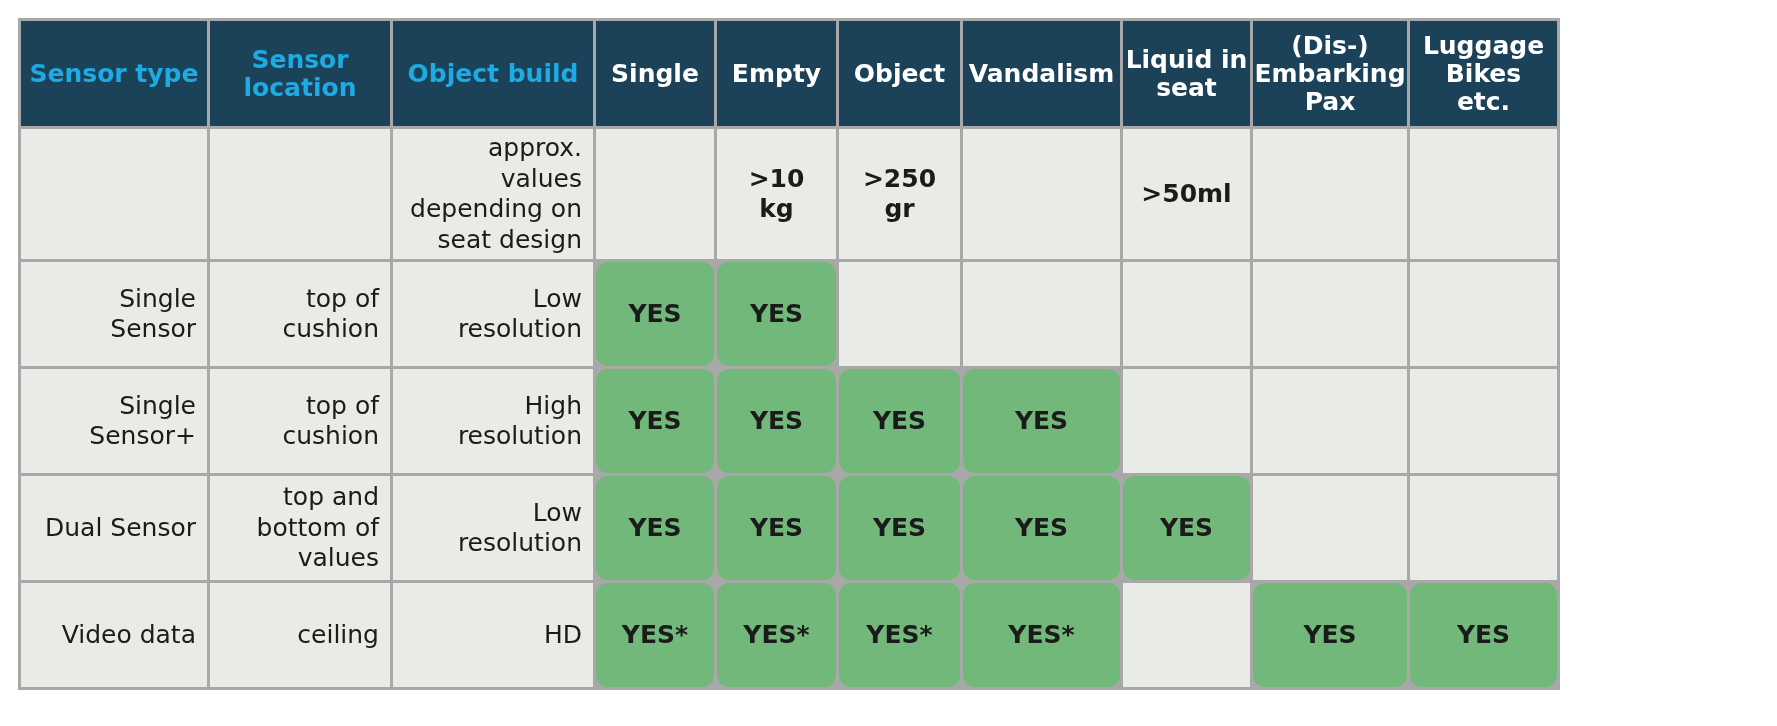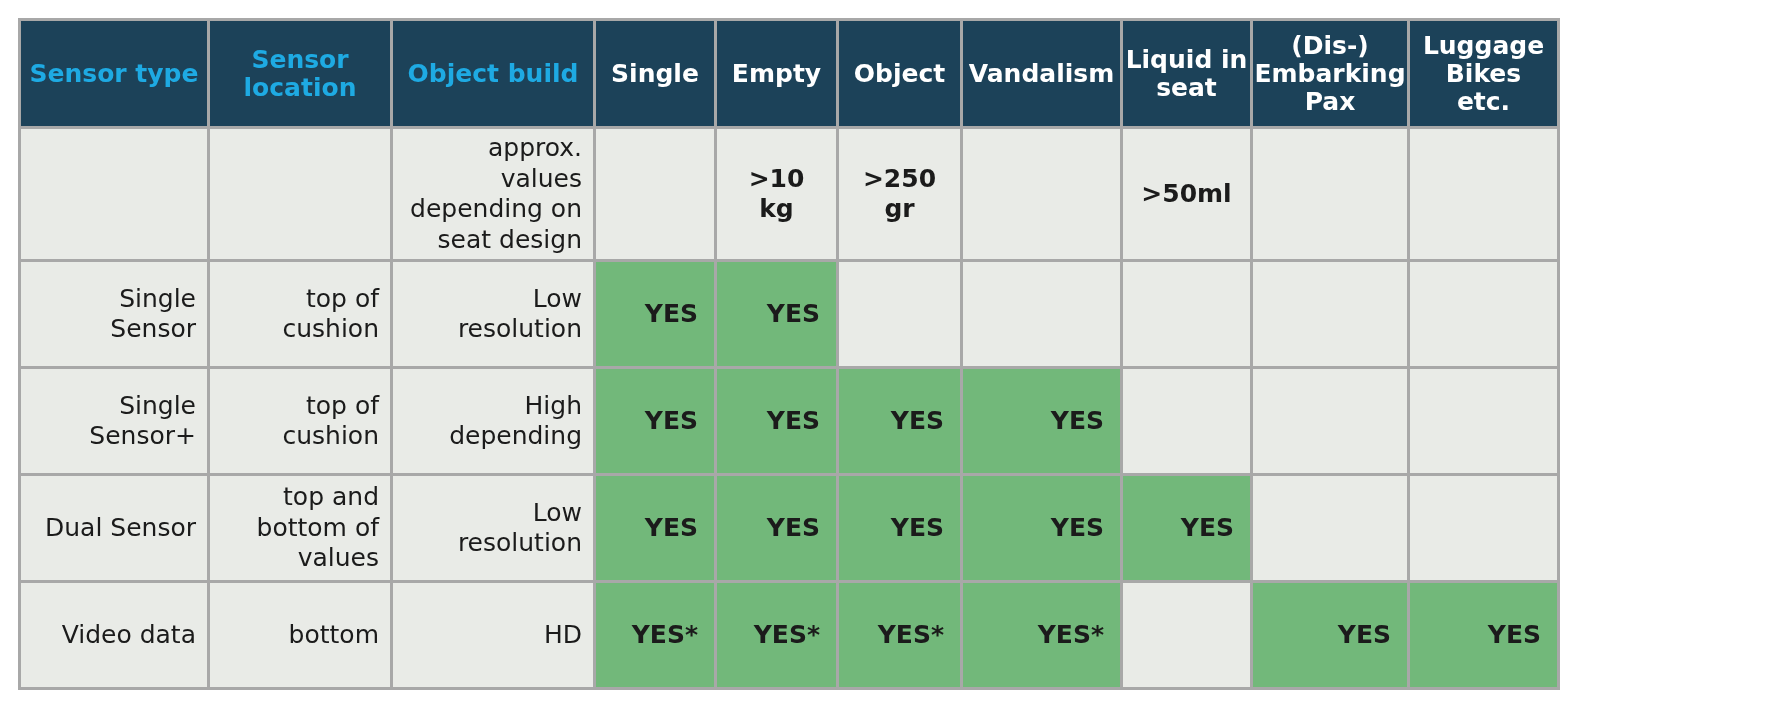--- a/index.html
+++ b/index.html
@@ -57,21 +57,22 @@
     text-align: right;
     padding: 4px 11px;
   }
   tbody td.val {
     text-align: center;
     padding: 6px 16px;
     font-weight: bold;
   }
   tbody td.yes {
     background: #72b87a;
-    text-align: right;
+    text-align: center;
+    border-radius: 12px;
   }
   tbody tr.r-note td { height: 92px; }
   tbody tr.r-data td { height: 92px; }
 
   
   col.c0 { width: 186px; }
   col.c1 { width: 180px; }
   col.c2 { width: 200px; }
   col.c3 { width: 118px; }
   col.c4 { width: 119px; }
@@ -133,21 +134,21 @@
           <td class="val yes">YES</td>
           <td class="val"></td>
           <td class="val"></td>
           <td class="val"></td>
           <td class="val"></td>
           <td class="val"></td>
         </tr>
         <tr class="r-data">
           <td class="txt">Single Sensor+</td>
           <td class="txt">top of cushion</td>
-          <td class="txt">High depending</td>
+          <td class="txt">High resolution</td>
           <td class="val yes">YES</td>
           <td class="val yes">YES</td>
           <td class="val yes">YES</td>
           <td class="val yes">YES</td>
           <td class="val"></td>
           <td class="val"></td>
           <td class="val"></td>
         </tr>
         <tr class="r-data">
           <td class="txt">Dual Sensor</td>
@@ -156,21 +157,21 @@
           <td class="val yes">YES</td>
           <td class="val yes">YES</td>
           <td class="val yes">YES</td>
           <td class="val yes">YES</td>
           <td class="val yes">YES</td>
           <td class="val"></td>
           <td class="val"></td>
         </tr>
         <tr class="r-data">
           <td class="txt">Video data</td>
-          <td class="txt">bottom</td>
+          <td class="txt">ceiling</td>
           <td class="txt">HD</td>
           <td class="val yes">YES*</td>
           <td class="val yes">YES*</td>
           <td class="val yes">YES*</td>
           <td class="val yes">YES*</td>
           <td class="val"></td>
           <td class="val yes">YES</td>
           <td class="val yes">YES</td>
         </tr>
       </tbody>

